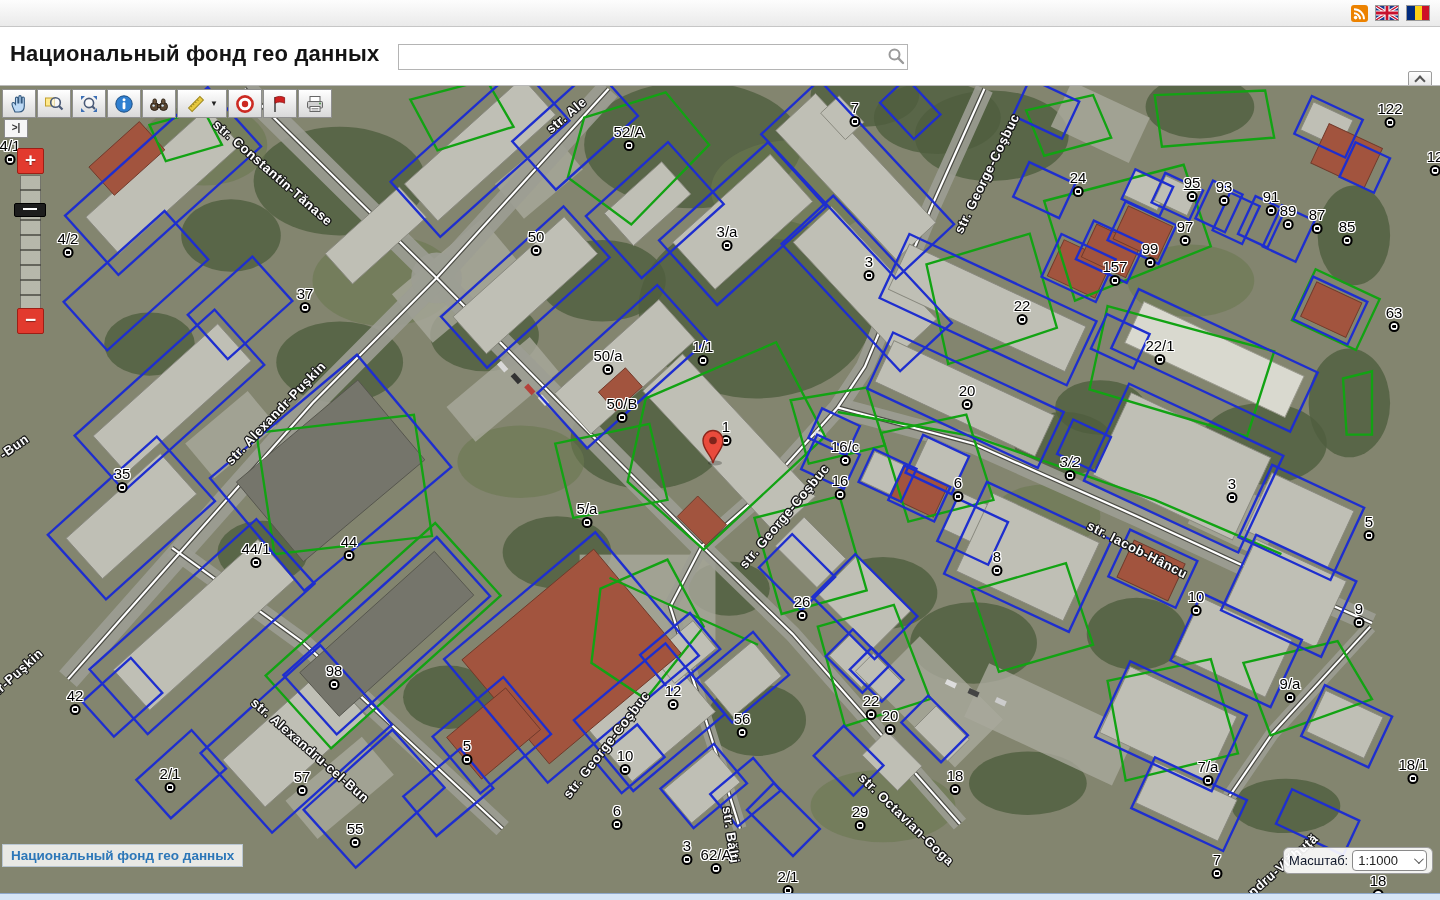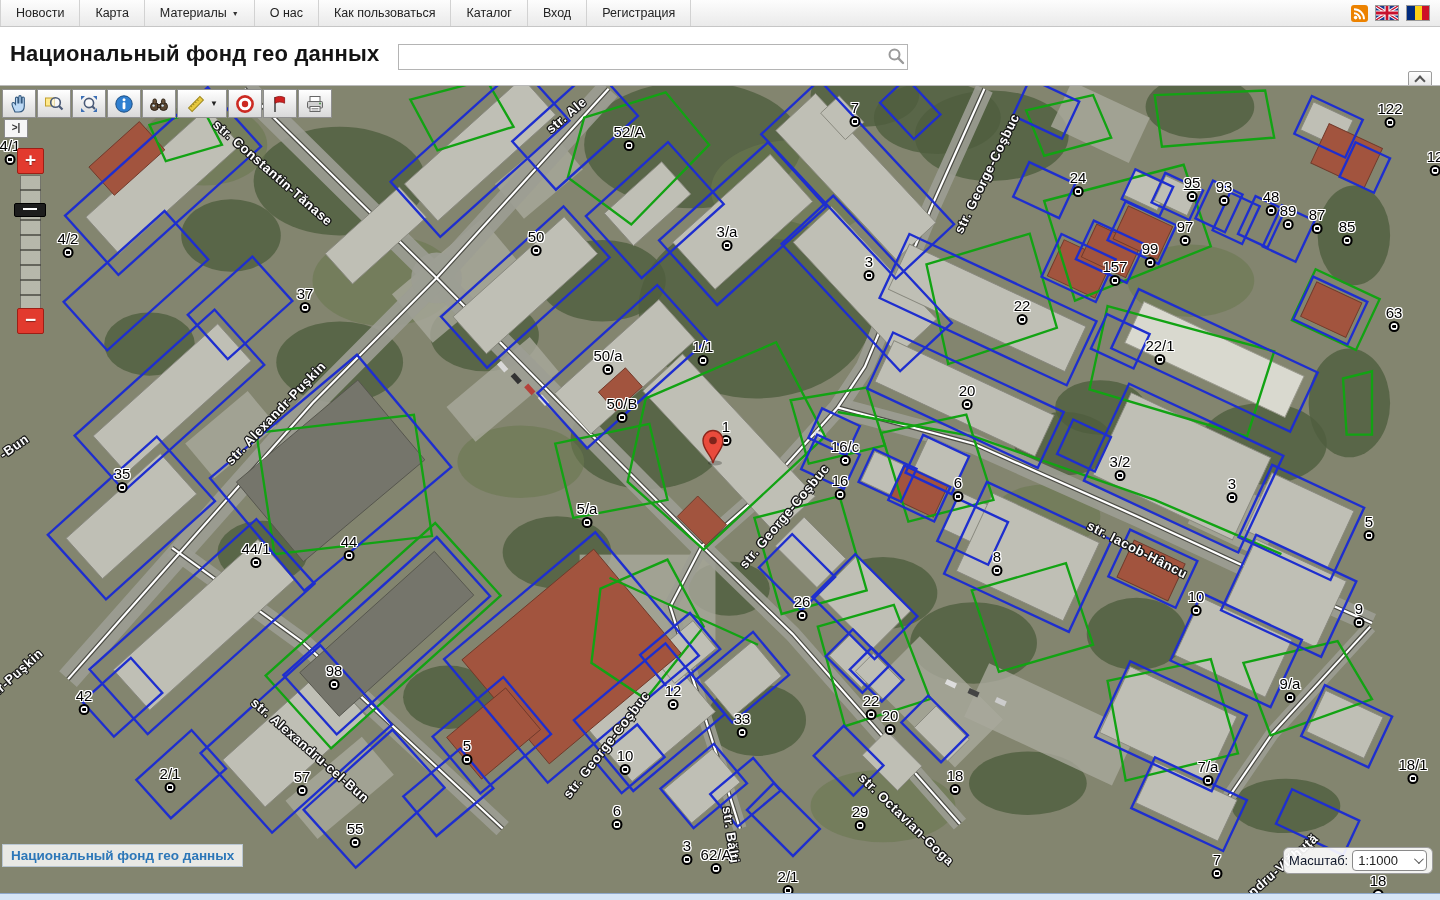--- a/index.html
+++ b/index.html
@@ -76,30 +76,20 @@
 
   #footerbar{position:absolute;left:0;top:893px;width:1440px;height:7px;background:#d6e5f6;border-top:1px solid #8fa9cc;z-index:45;}
   #marker{position:absolute;z-index:30;}
 </style>
 </head>
 <body>
 
 <div id="page">
 
   <div id="navbar">
-    <ul id="navmenu">
-        <li>Новости</li>
-        <li>Карта</li>
-        <li>Материалы<span class="dd">▼</span></li>
-        <li>О нас</li>
-        <li>Как пользоваться</li>
-        <li>Каталог</li>
-        <li>Вход</li>
-        <li>Регистрация</li>
-      </ul>
     <div id="nav-right">
       <svg width="17" height="17" viewBox="0 0 17 17" style="cursor:pointer">
         <rect x="0" y="0" width="17" height="17" rx="3" fill="#ec8200"></rect>
         <circle cx="4.6" cy="12.6" r="1.8" fill="#fff"></circle>
         <path d="M3 8.2 a6 6 0 0 1 6 6" stroke="#fff" stroke-width="2" fill="none"></path>
         <path d="M3 4.2 a10 10 0 0 1 10 10" stroke="#fff" stroke-width="2" fill="none"></path>
       </svg>
       <svg class="flagbox" width="22" height="14" viewBox="0 0 22 14" style="cursor:pointer">
         <rect width="22" height="14" fill="#1a3a8c"></rect>
         <path d="M0 0 L22 14 M22 0 L0 14" stroke="#fff" stroke-width="3.2"></path>
@@ -398,21 +388,21 @@
           <span class="pdot"></span>
         </div>
         <div class="plabel" style="left: 256px; top: 455px;">
           <span class="ptxt">44/1</span>
           <span class="pdot"></span>
         </div>
         <div class="plabel" style="left: 349px; top: 448px;">
           <span class="ptxt">44</span>
           <span class="pdot"></span>
         </div>
-        <div class="plabel" style="left: 75px; top: 602px; margin-left: 9px;">
+        <div class="plabel" style="left: 75px; top: 602px;">
           <span class="ptxt">42</span>
           <span class="pdot"></span>
         </div>
         <div class="plabel" style="left: 170px; top: 680px;">
           <span class="ptxt">2/1</span>
           <span class="pdot"></span>
         </div>
         <div class="plabel" style="left: 302px; top: 683px;">
           <span class="ptxt">57</span>
           <span class="pdot"></span>
@@ -487,21 +477,21 @@
         </div>
         <div class="plabel" style="left: 1150px; top: 155px;">
           <span class="ptxt">99</span>
           <span class="pdot"></span>
         </div>
         <div class="plabel" style="left: 1115px; top: 173px;">
           <span class="ptxt">157</span>
           <span class="pdot"></span>
         </div>
         <div class="plabel" style="left: 1271px; top: 103px;">
-          <span class="ptxt">48</span>
+          <span class="ptxt">91</span>
           <span class="pdot"></span>
         </div>
         <div class="plabel" style="left: 1288px; top: 117px;">
           <span class="ptxt">89</span>
           <span class="pdot"></span>
         </div>
         <div class="plabel" style="left: 1317px; top: 121px;">
           <span class="ptxt">87</span>
           <span class="pdot"></span>
         </div>
@@ -526,21 +516,21 @@
           <span class="pdot"></span>
         </div>
         <div class="plabel" style="left: 1394px; top: 219px;">
           <span class="ptxt">63</span>
           <span class="pdot"></span>
         </div>
         <div class="plabel" style="left: 967px; top: 297px;">
           <span class="ptxt">20</span>
           <span class="pdot"></span>
         </div>
-        <div class="plabel" style="left: 1120px; top: 368px;">
+        <div class="plabel" style="left: 1070px; top: 368px; font-style: italic;">
           <span class="ptxt">3/2</span>
           <span class="pdot"></span>
         </div>
         <div class="plabel" style="left: 1232px; top: 390px;">
           <span class="ptxt">3</span>
           <span class="pdot"></span>
         </div>
         <div class="plabel" style="left: 1369px; top: 428px;">
           <span class="ptxt">5</span>
           <span class="pdot"></span>
@@ -591,21 +581,21 @@
         </div>
         <div class="plabel" style="left: 1378px; top: 787px;">
           <span class="ptxt">18</span>
           <span class="pdot"></span>
         </div>
         <div class="plabel" style="left: 673px; top: 597px;">
           <span class="ptxt">12</span>
           <span class="pdot"></span>
         </div>
         <div class="plabel" style="left: 742px; top: 625px;">
-          <span class="ptxt">33</span>
+          <span class="ptxt">56</span>
           <span class="pdot"></span>
         </div>
         <div class="plabel" style="left: 625px; top: 662px;">
           <span class="ptxt">10</span>
           <span class="pdot"></span>
         </div>
         <div class="plabel" style="left: 617px; top: 717px;">
           <span class="ptxt">6</span>
           <span class="pdot"></span>
         </div>

